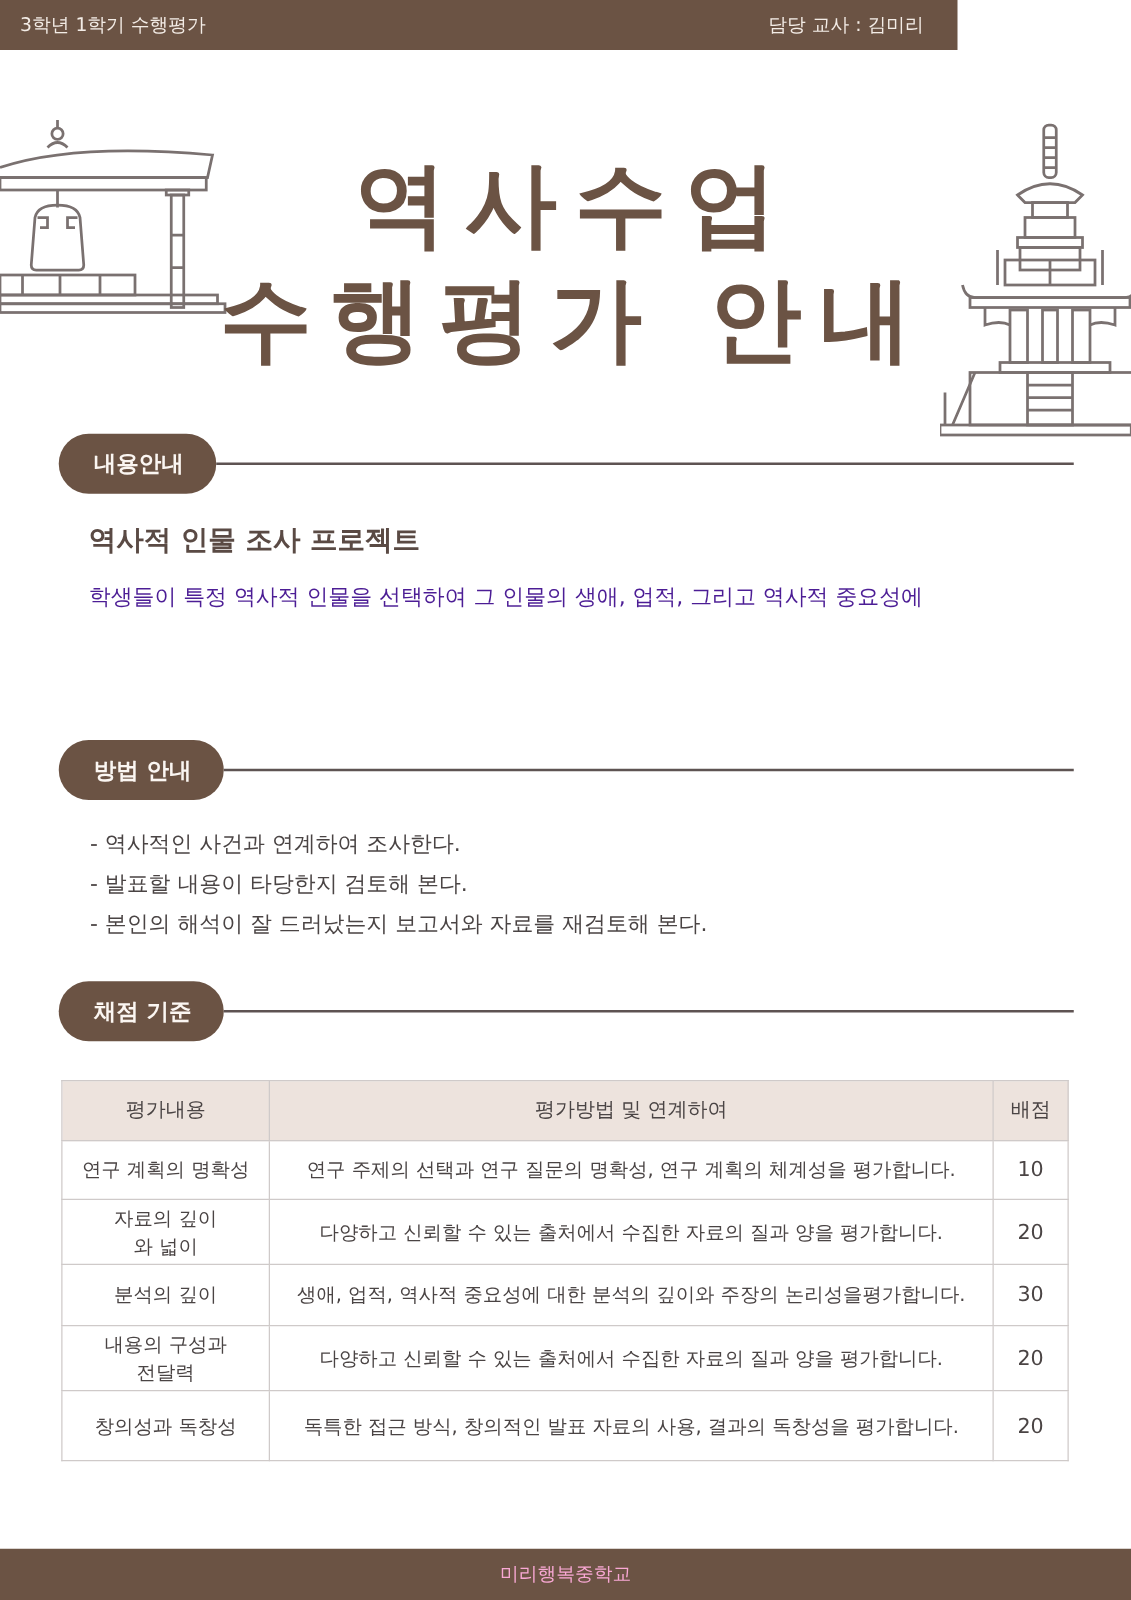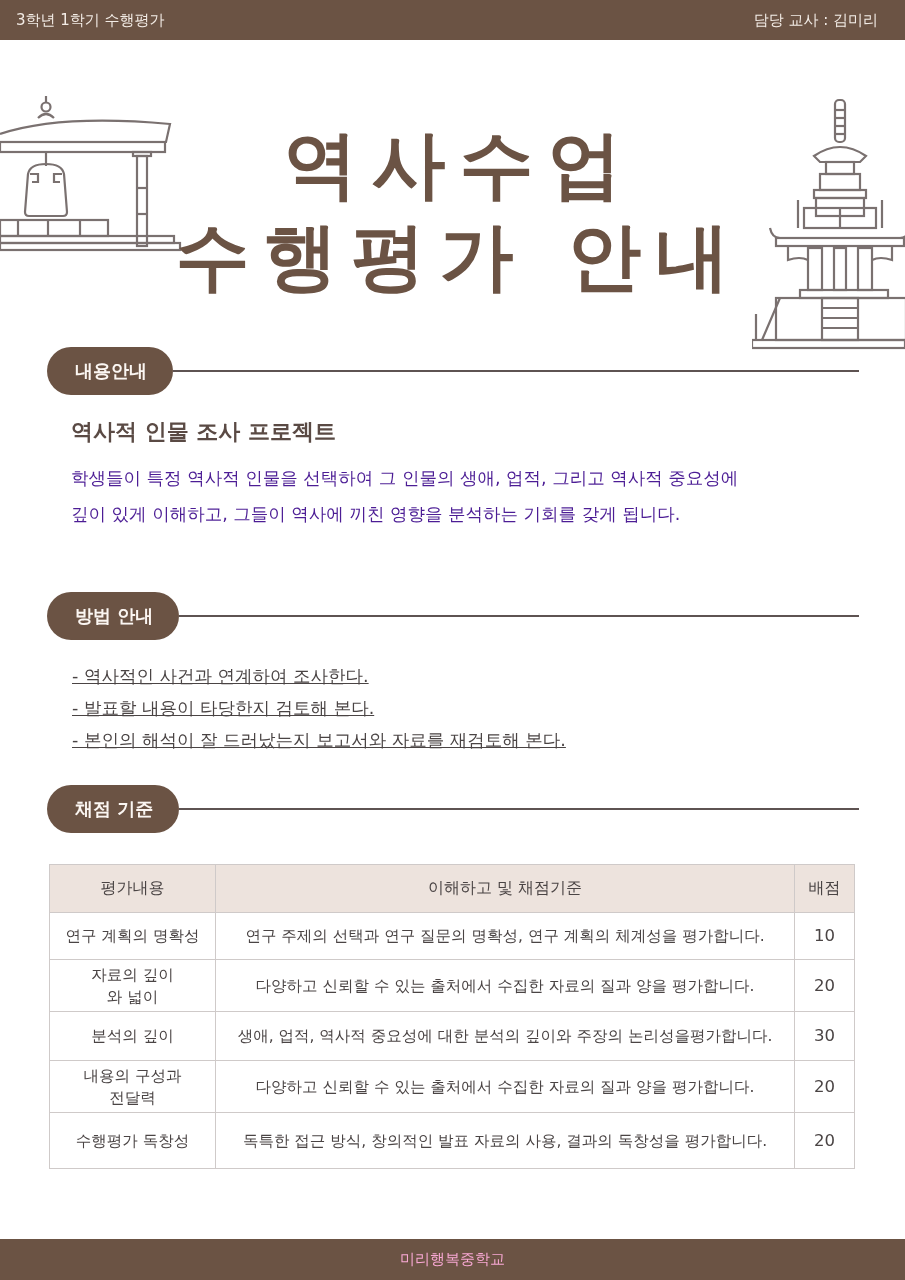--- a/index.html
+++ b/index.html
@@ -1,35 +1,35 @@
 <!DOCTYPE html>
 <html><head>
 <meta charset="utf-8">
 <style>
   * { box-sizing: border-box; margin: 0; padding: 0; }
   html, body { width: 905px; height: 1280px; background: #ffffff; overflow: hidden; }
   body { position: relative; font-family: "DejaVu Sans", "Liberation Sans", sans-serif; color: #4a4040; }
 
-  .topbar { position: absolute; left: 0; top: 0; width: 905px; height: 40px; background: #6b5344; color: #f3ece6; display: flex; align-items: center; justify-content: space-between; padding: 0 27px 0 16px; font-size: 15px; }
+  .topbar { position: absolute; left: 0; top: 0; width: 766px; height: 40px; background: #6b5344; color: #f3ece6; display: flex; align-items: center; justify-content: space-between; padding: 0 27px 0 16px; font-size: 15px; }
 
   .title-wrap { position: absolute; left: 0; top: 118px; width: 905px; text-align: center; color: #6b5344; font-weight: bold; }
   .title-line1 { font-size: 74px; letter-spacing: 14px; line-height: 92px; margin-left: 14px; }
   .title-line2 { font-size: 74px; letter-spacing: 14px; line-height: 92px; margin-left: 14px; }
 
   .illus { position: absolute; }
   .illus svg { display: block; }
 
   .section-head { position: absolute; left: 47px; width: 812px; height: 48px; display: flex; align-items: center; }
   .pill { height: 48px; padding: 0 26px 0 28px; background: #6b5344; color: #fbf6f2; border-radius: 24px; display: flex; align-items: center; font-size: 18px; font-weight: bold; white-space: nowrap; }
   .rule { flex: 1; height: 1.5px; background: #5e5352; }
 
   .subtitle { position: absolute; left: 71px; top: 417px; font-size: 22px; font-weight: bold; color: #5a4a44; }
   .desc { position: absolute; left: 71px; top: 460px; width: 720px; font-size: 17.5px; line-height: 36px; color: #4c1d95; }
 
-  .method-list { position: absolute; left: 72px; top: 660px; list-style: none; font-size: 17.5px; line-height: 32px; color: #4a4444; text-decoration: underline; }
+  .method-list { position: absolute; left: 72px; top: 660px; list-style: none; font-size: 17.5px; line-height: 32px; color: #4a4444; }
 
   table.criteria { position: absolute; left: 49px; top: 864px; width: 806px; border-collapse: collapse; font-size: 15.5px; color: #4a4444; }
   table.criteria th, table.criteria td { border: 1px solid #cfcac9; text-align: center; vertical-align: middle; }
   table.criteria th { background: #ede3dd; font-weight: normal; height: 48px; font-size: 16px; }
   table.criteria td { line-height: 22px; }
   table.criteria td.num { font-size: 16.5px; }
   .c1 { width: 166px; } .c3 { width: 60px; }
 
   .footer { position: absolute; left: 0; top: 1239px; width: 905px; height: 41px; background: #6b5344; color: #f9a8d4; display: flex; align-items: center; justify-content: center; font-size: 15px; }
 </style>
@@ -103,21 +103,20 @@
   <div class="title-line2">수행평가 안내</div>
 </div>
 
 <div class="section-head" style="top:347px;">
   <div class="pill">내용안내</div>
   <div class="rule"></div>
 </div>
 <div class="subtitle">역사적 인물 조사 프로젝트</div>
 <div class="desc">
   <div>학생들이 특정 역사적 인물을 선택하여 그 인물의 생애, 업적, 그리고 역사적 중요성에</div>
-  <div>깊이 있게 이해하고, 그들이 역사에 끼친 영향을 분석하는 기회를 갖게 됩니다.</div>
 </div>
 
 <div class="section-head" style="top:592px;">
   <div class="pill">방법 안내</div>
   <div class="rule"></div>
 </div>
 <ul class="method-list">
   <li>- 역사적인 사건과 연계하여 조사한다.</li>
   <li>- 발표할 내용이 타당한지 검토해 본다.</li>
   <li>- 본인의 해석이 잘 드러났는지 보고서와 자료를 재검토해 본다.</li>
@@ -125,21 +124,21 @@
 
 <div class="section-head" style="top:785px;">
   <div class="pill">채점 기준</div>
   <div class="rule"></div>
 </div>
 
 <table class="criteria">
   <thead>
     <tr>
       <th class="c1">평가내용</th>
-      <th>이해하고 및 채점기준</th>
+      <th>평가방법 및 연계하여</th>
       <th class="c3">배점</th>
     </tr>
   </thead>
   <tbody>
     <tr style="height:47px;">
       <td>연구 계획의 명확성</td>
       <td>연구 주제의 선택과 연구 질문의 명확성, 연구 계획의 체계성을 평가합니다.</td>
       <td class="num">10</td>
     </tr>
     <tr style="height:52px;">
@@ -151,21 +150,21 @@
       <td>분석의 깊이</td>
       <td>생애, 업적, 역사적 중요성에 대한 분석의 깊이와 주장의 논리성을평가합니다.</td>
       <td class="num">30</td>
     </tr>
     <tr style="height:52px;">
       <td style="padding:0 30px;">내용의 구성과 전달력</td>
       <td>다양하고 신뢰할 수 있는 출처에서 수집한 자료의 질과 양을 평가합니다.</td>
       <td class="num">20</td>
     </tr>
     <tr style="height:56px;">
-      <td>수행평가 독창성</td>
+      <td>창의성과 독창성</td>
       <td>독특한 접근 방식, 창의적인 발표 자료의 사용, 결과의 독창성을 평가합니다.</td>
       <td class="num">20</td>
     </tr>
   </tbody>
 </table>
 
 <div class="footer">
   <span>미리행복중학교</span>
 </div>
 

